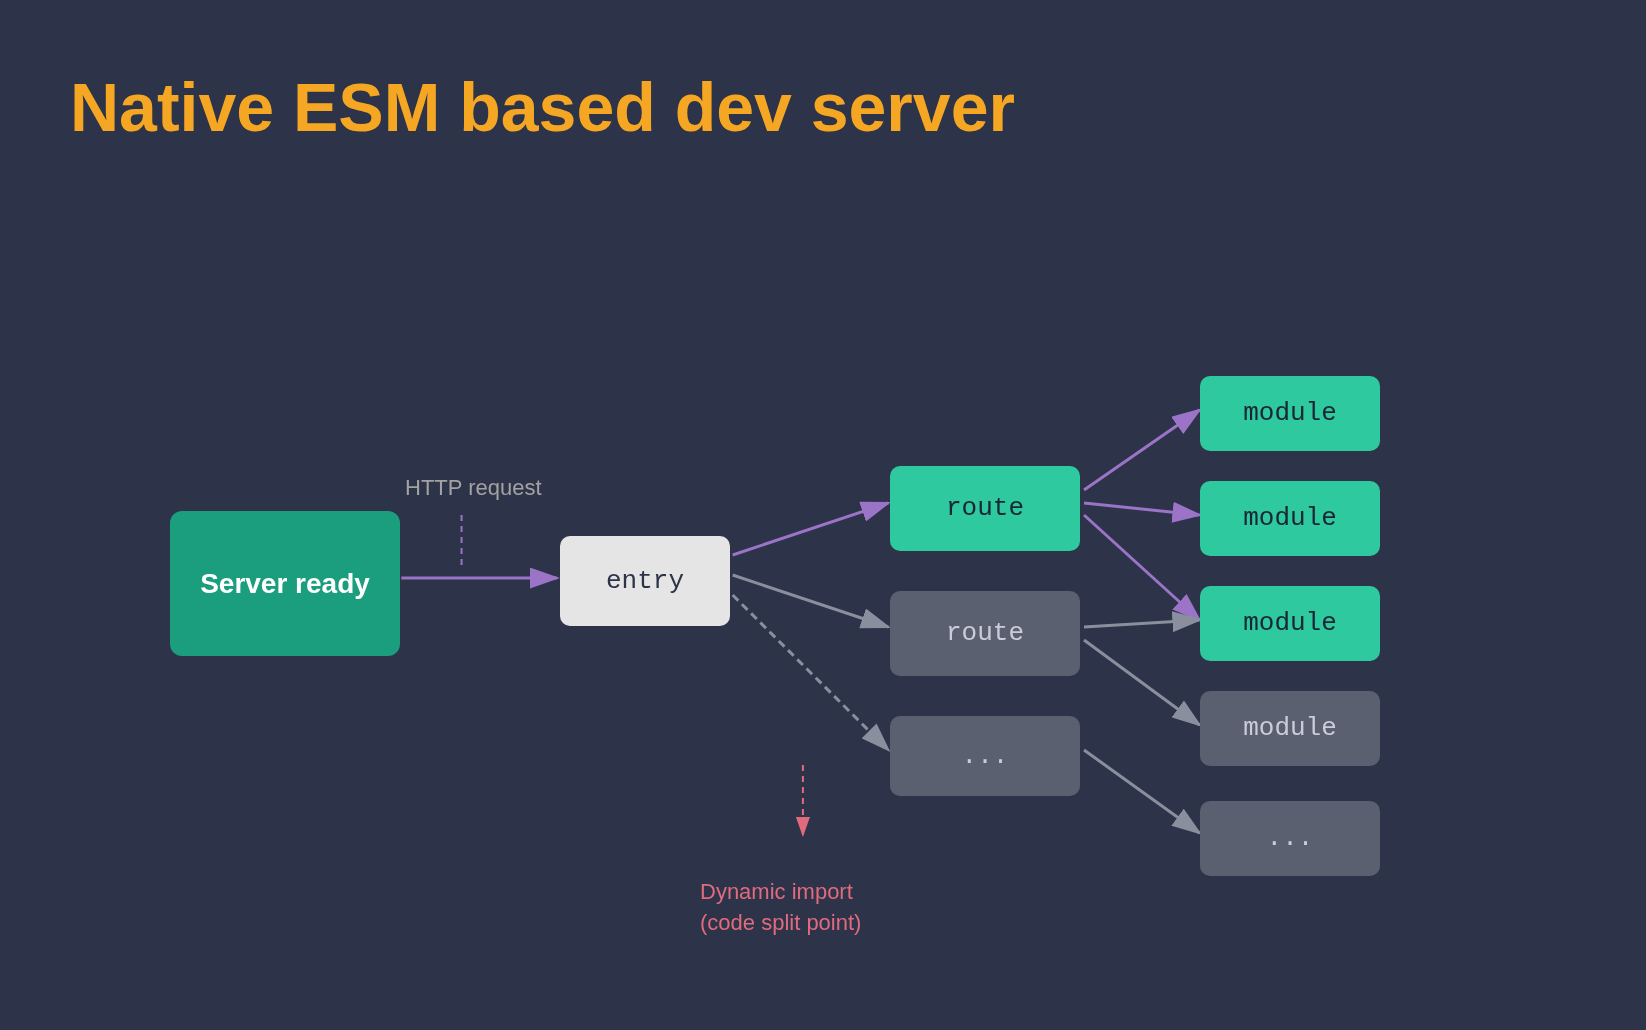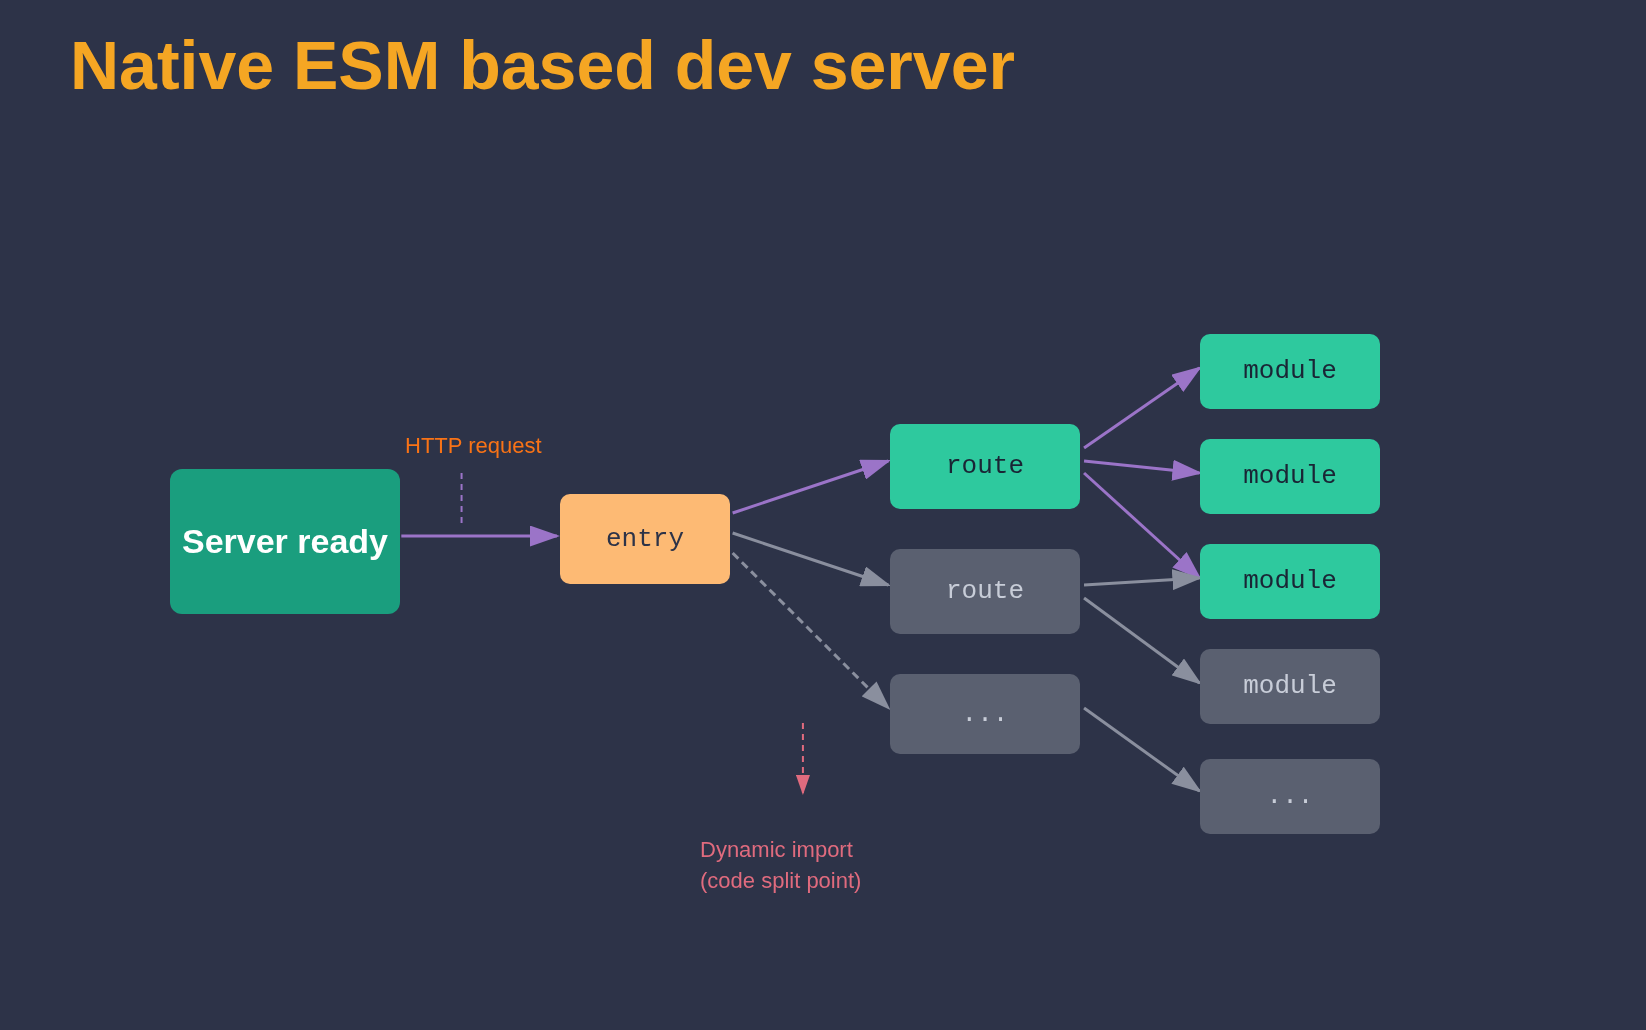--- a/index.html
+++ b/index.html
@@ -10,21 +10,21 @@
       height: 1030px;
       overflow: hidden;
       font-family: 'Segoe UI', Arial, sans-serif;
       position: relative;
     }
 
     .slide {
       width: 100%;
       height: 100%;
       position: relative;
-      padding: 28px 70px;
+      padding: 70px 70px;
     }
 
     .title {
       font-size: 68px;
       font-weight: 700;
       color: #f5a623;
       margin-bottom: 60px;
       line-height: 1.1;
     }
 
@@ -45,33 +45,33 @@
       font-size: 26px;
       margin-top: 6px;
     }
 
     .node-server-ready {
       width: 230px;
       height: 145px;
       background-color: #1a9e7e;
       color: #ffffff;
       font-family: 'Segoe UI', Arial, sans-serif;
-      font-size: 34px;
+      font-size: 28px;
       font-weight: 700;
       left: 100px;
       top: 300px;
       border-radius: 12px;
       text-align: center;
       line-height: 1.2;
     }
 
     .node-entry {
       width: 170px;
       height: 90px;
-      background-color: #fdba74;
+      background-color: #e5e5e5;
       color: #2d3348;
       left: 490px;
       top: 325px;
       border-radius: 10px;
     }
 
     .node-route-green {
       width: 190px;
       height: 85px;
       background-color: #2ec99e;
@@ -149,21 +149,21 @@
       left: 1130px;
       top: 590px;
       border-radius: 10px;
     }
 
     
     .label-http {
       position: absolute;
       left: 335px;
       top: 270px;
-      color: #f97316;
+      color: #a3a3a3;
       font-size: 22px;
       font-family: 'Segoe UI', Arial, sans-serif;
       text-align: center;
     }
 
     .label-dynamic {
       position: absolute;
       left: 630px;
       top: 640px;
       color: #e06b7e;

